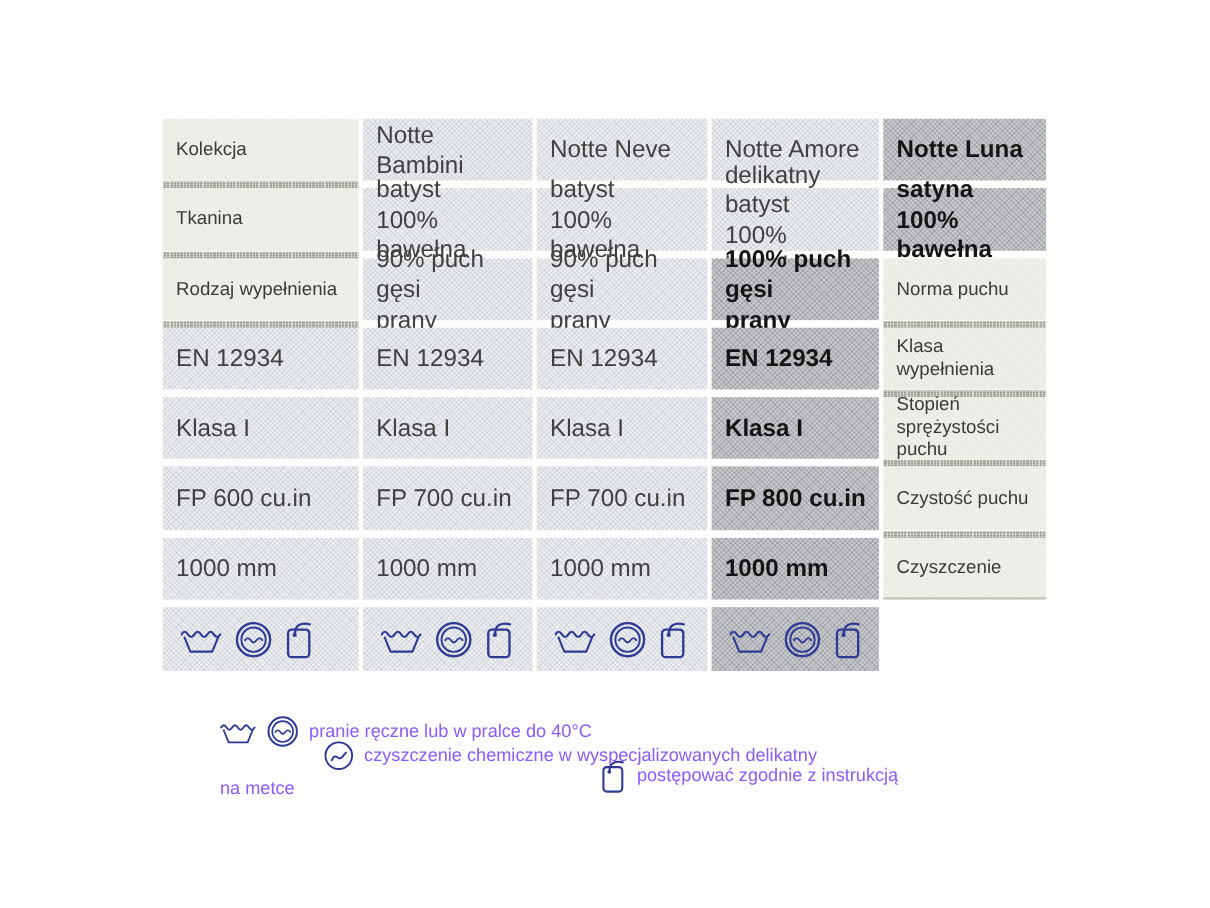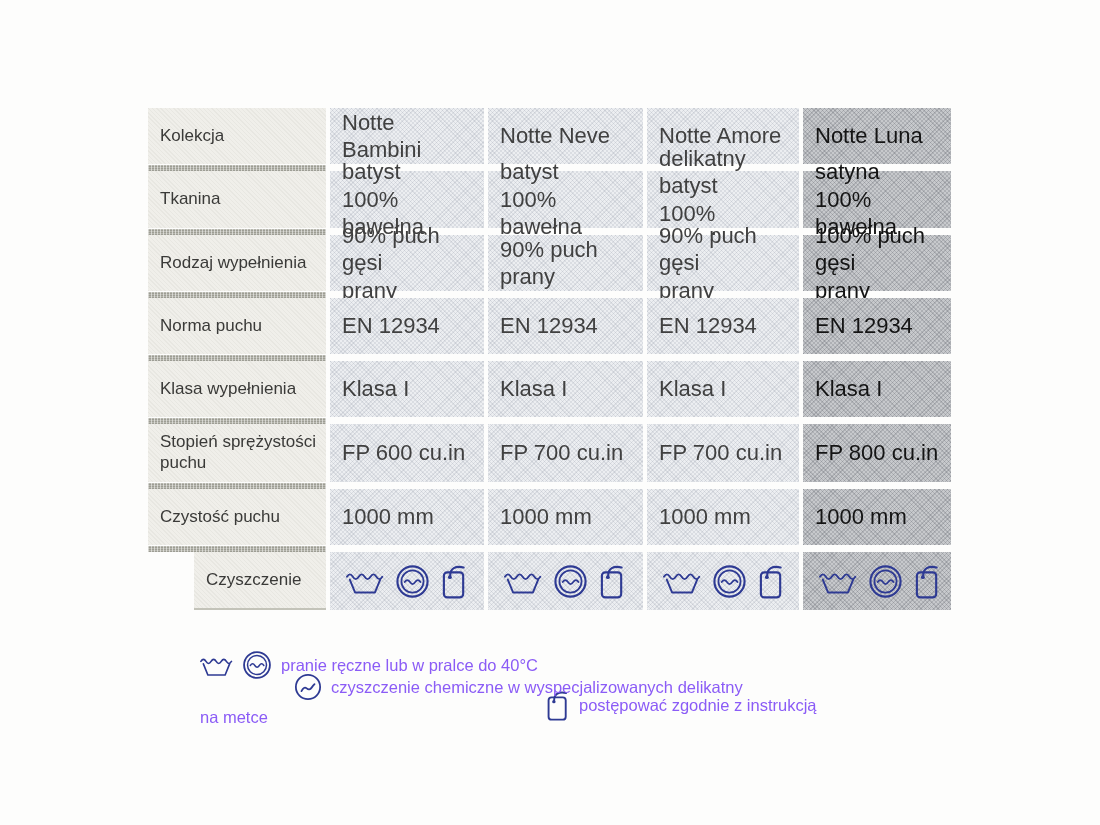--- a/index.html
+++ b/index.html
@@ -31,39 +31,39 @@
     background-image:repeating-linear-gradient(45deg, rgba(150,150,138,.09) 0 1px, transparent 1px 3px);
   }
   .label-cell::after {
     content:""; position:absolute; left:0; right:0; bottom:-7px; height:6px;
     background-color:#b7b7ae;
     background-image:
       repeating-linear-gradient(90deg, rgba(255,255,255,.5) 0 1px, transparent 1px 3px),
       repeating-linear-gradient(0deg, rgba(110,110,100,.35) 0 1px, transparent 1px 2px);
   }
   .label-cell.last::after { display:none; }
-  .label-cell.last { border-bottom:2px solid #c3c3b9;margin-left:46px; }
+  .label-cell.last { border-bottom:2px solid #c3c3b9; }
 
   .cell {
     position:relative;
     display:flex; align-items:center;
     padding:0 8px 0 12px;
     font-size:22px; line-height:1.25; color:#404040;
     background-color:#eceef1;
     background-image:
       repeating-linear-gradient(45deg, rgba(128,136,152,.17) 0 1px, transparent 1px 3px),
       repeating-linear-gradient(135deg, rgba(128,136,152,.17) 0 1px, transparent 1px 3px);
   }
   .cell .txt { white-space:pre-line; }
   .cell.luna {
     background-color:#c7c9cc;
     background-image:
       repeating-linear-gradient(45deg, rgba(70,74,84,.20) 0 1px, transparent 1px 3px),
       repeating-linear-gradient(135deg, rgba(70,74,84,.20) 0 1px, transparent 1px 3px);
-    color:#141414; font-weight:400;
+    color:#141414; font-weight:700;
   }
   .icons-cell { gap:11px; padding-left:16px; }
 
   
   svg.ic { color:#2e3a93; display:block; flex:none; }
   svg.ic * { vector-effect:non-scaling-stroke; }
 
   
   .lg-group { position:absolute; display:flex; align-items:center; gap:9px;
               font-size:16.5px; color:#8b5cf6; white-space:nowrap; }
@@ -137,23 +137,20 @@
 
     <div class="label-cell">
         <span class="txt">Rodzaj
 wypełnienia</span>
       </div>
     <div class="cell">
         <span class="txt">90% puch gęsi
 prany</span>
       </div>
     <div class="cell">
-        <span class="txt">90% puch prany</span>
-      </div>
-    <div class="cell">
         <span class="txt">90% puch gęsi
 prany</span>
       </div>
     <div class="cell luna">
         <span class="txt">100% puch gęsi
 prany</span>
       </div>
 
     <div class="label-cell">
         <span class="txt">Norma puchu</span>

